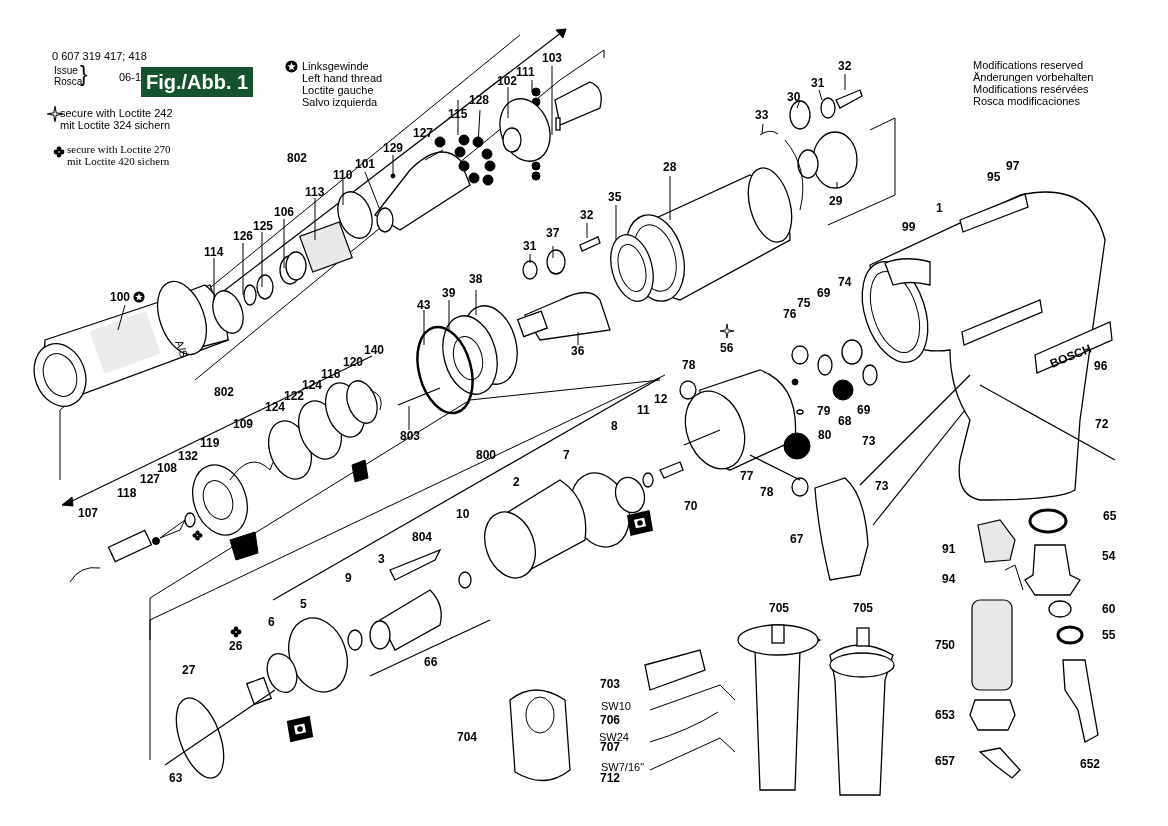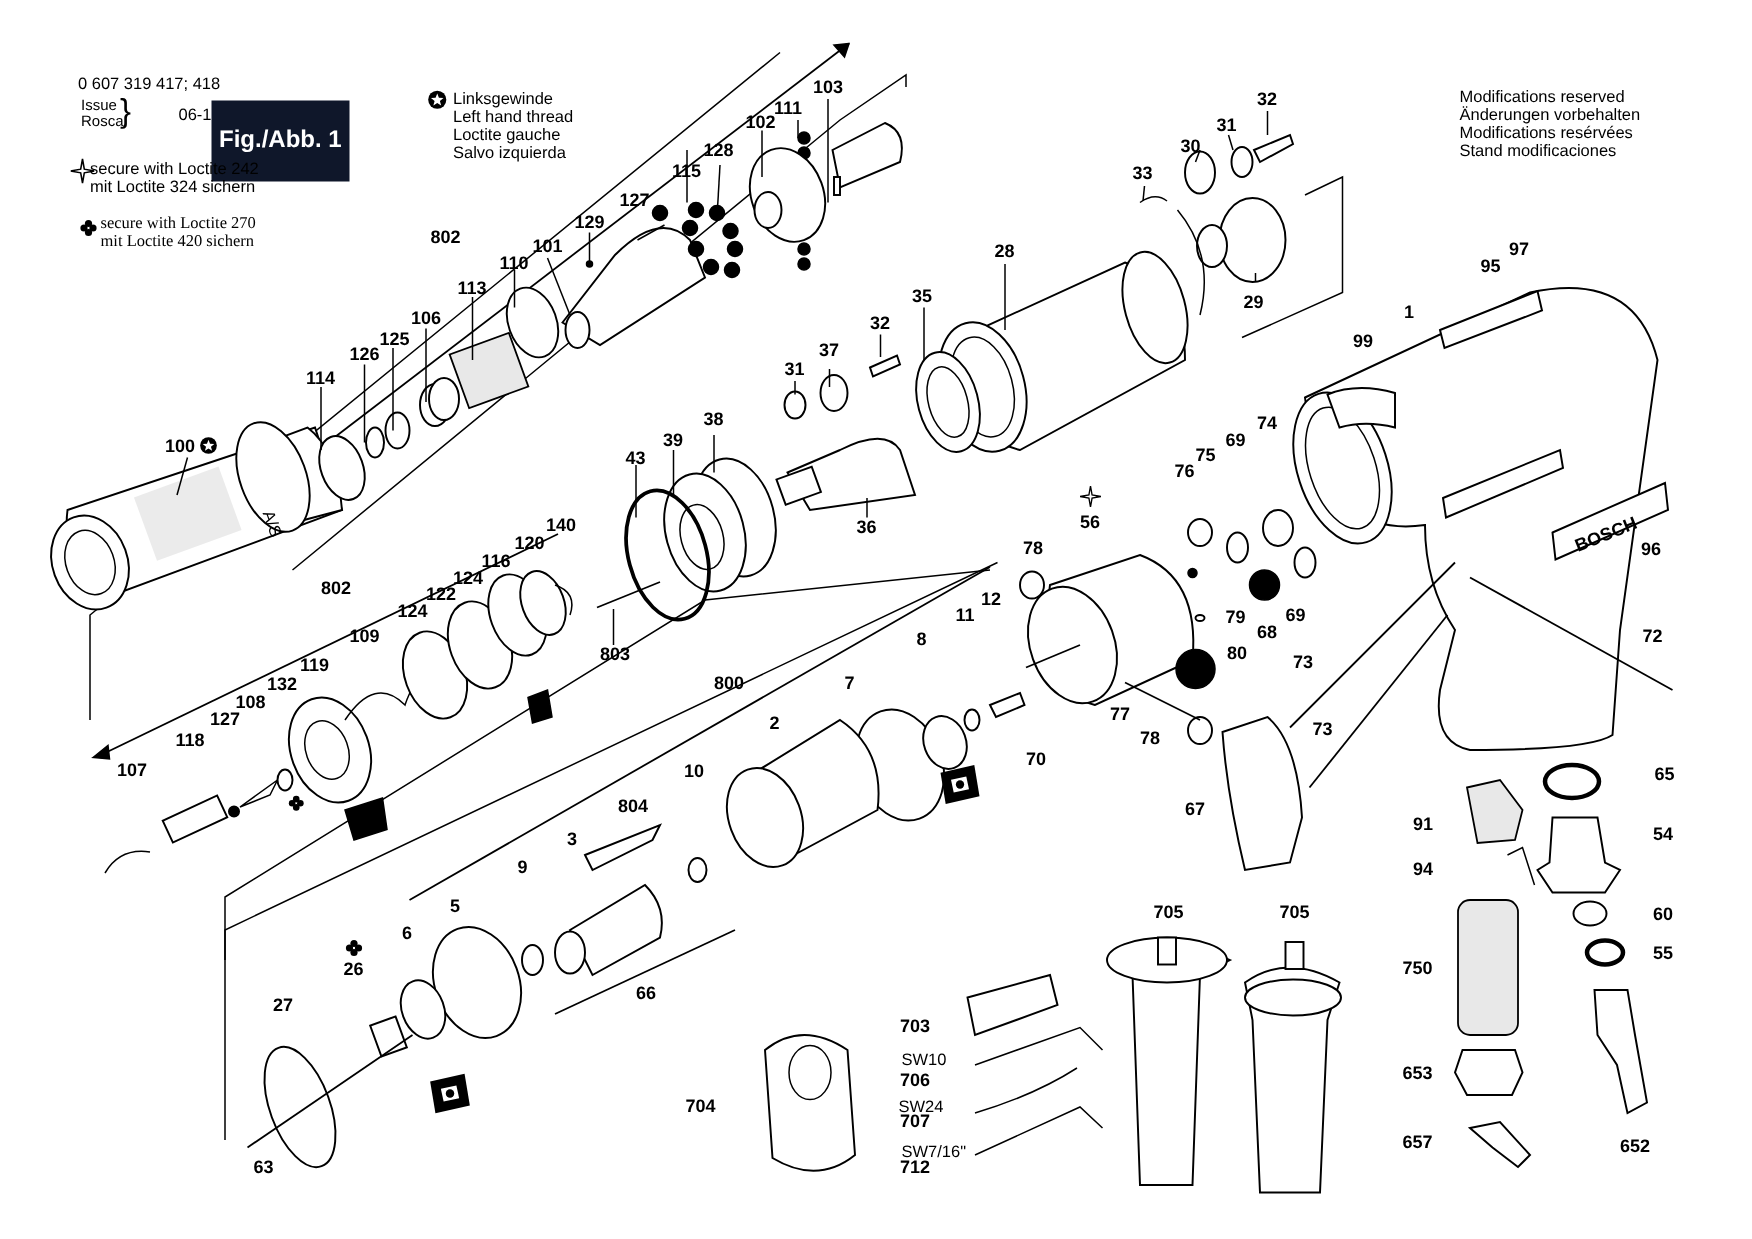--- a/index.html
+++ b/index.html
@@ -1,19 +1,19 @@
 <!DOCTYPE html>
 <html><head>
 <meta charset="utf-8">
 <style>
   html, body { margin:0; padding:0; background:#ffffff; }
   body { width:1168px; height:826px; position:relative; overflow:hidden; font-family:"Liberation Sans", sans-serif; color:#000; }
   #diagram { position:absolute; left:0; top:0; width:1168px; height:826px; }
   .hdr { position:absolute; font-size:11px; line-height:12px; }
-  .figbox { position:absolute; background:#0f172a; color:#fff; font-weight:bold; font-size:16px; padding:18px 5px; line-height:18px; }
+  .figbox { position:absolute; background:#14532d; color:#fff; font-weight:bold; font-size:20px; padding:6px 5px; line-height:18px; }
   .lbl { font-family:"Liberation Sans", sans-serif; font-weight:bold; font-size:12px; fill:#000; }
   .lbl-n { font-family:"Liberation Sans", sans-serif; font-weight:normal; font-size:11px; fill:#000; }
   .note { font-family:"Liberation Sans", sans-serif; font-size:11px; fill:#000; }
   .ln { stroke:#000; stroke-width:1.2; fill:none; }
   .thin { stroke:#000; stroke-width:1; fill:none; }
   .part { stroke:#000; stroke-width:1.3; fill:#fff; }
   .dark { fill:#000; stroke:#000; }
   .grey { fill:#e8e8e8; stroke:#000; stroke-width:1.2; }
 </style>
 </head>
@@ -39,21 +39,21 @@
 <div class="hdr" style="left:302px;top:60px;">
   <div>Linksgewinde</div>
   <div>Left hand thread</div>
   <div>Loctite gauche</div>
   <div>Salvo izquierda</div>
 </div>
 <div class="hdr" style="left:973px;top:59px;">
   <div>Modifications reserved</div>
   <div>Änderungen vorbehalten</div>
   <div>Modifications resérvées</div>
-  <div>Stand modificaciones</div>
+  <div>Rosca modificaciones</div>
 </div>
 
 <svg id="diagram" viewBox="0 0 1168 826" xmlns="http://www.w3.org/2000/svg">
   <defs>
     <symbol id="star-circle" viewBox="0 0 14 14">
       <circle cx="7" cy="7" r="6.5" fill="#000"></circle>
       <polygon points="7,2.5 8.2,5.6 11.5,5.8 8.9,7.9 9.8,11.1 7,9.3 4.2,11.1 5.1,7.9 2.5,5.8 5.8,5.6" fill="#fff"></polygon>
     </symbol>
     <symbol id="sparkle" viewBox="0 0 20 20">
       <path d="M10 0 L11.5 8.5 L20 10 L11.5 11.5 L10 20 L8.5 11.5 L0 10 L8.5 8.5 Z" fill="#fff" stroke="#000" stroke-width="1.3"></path>

